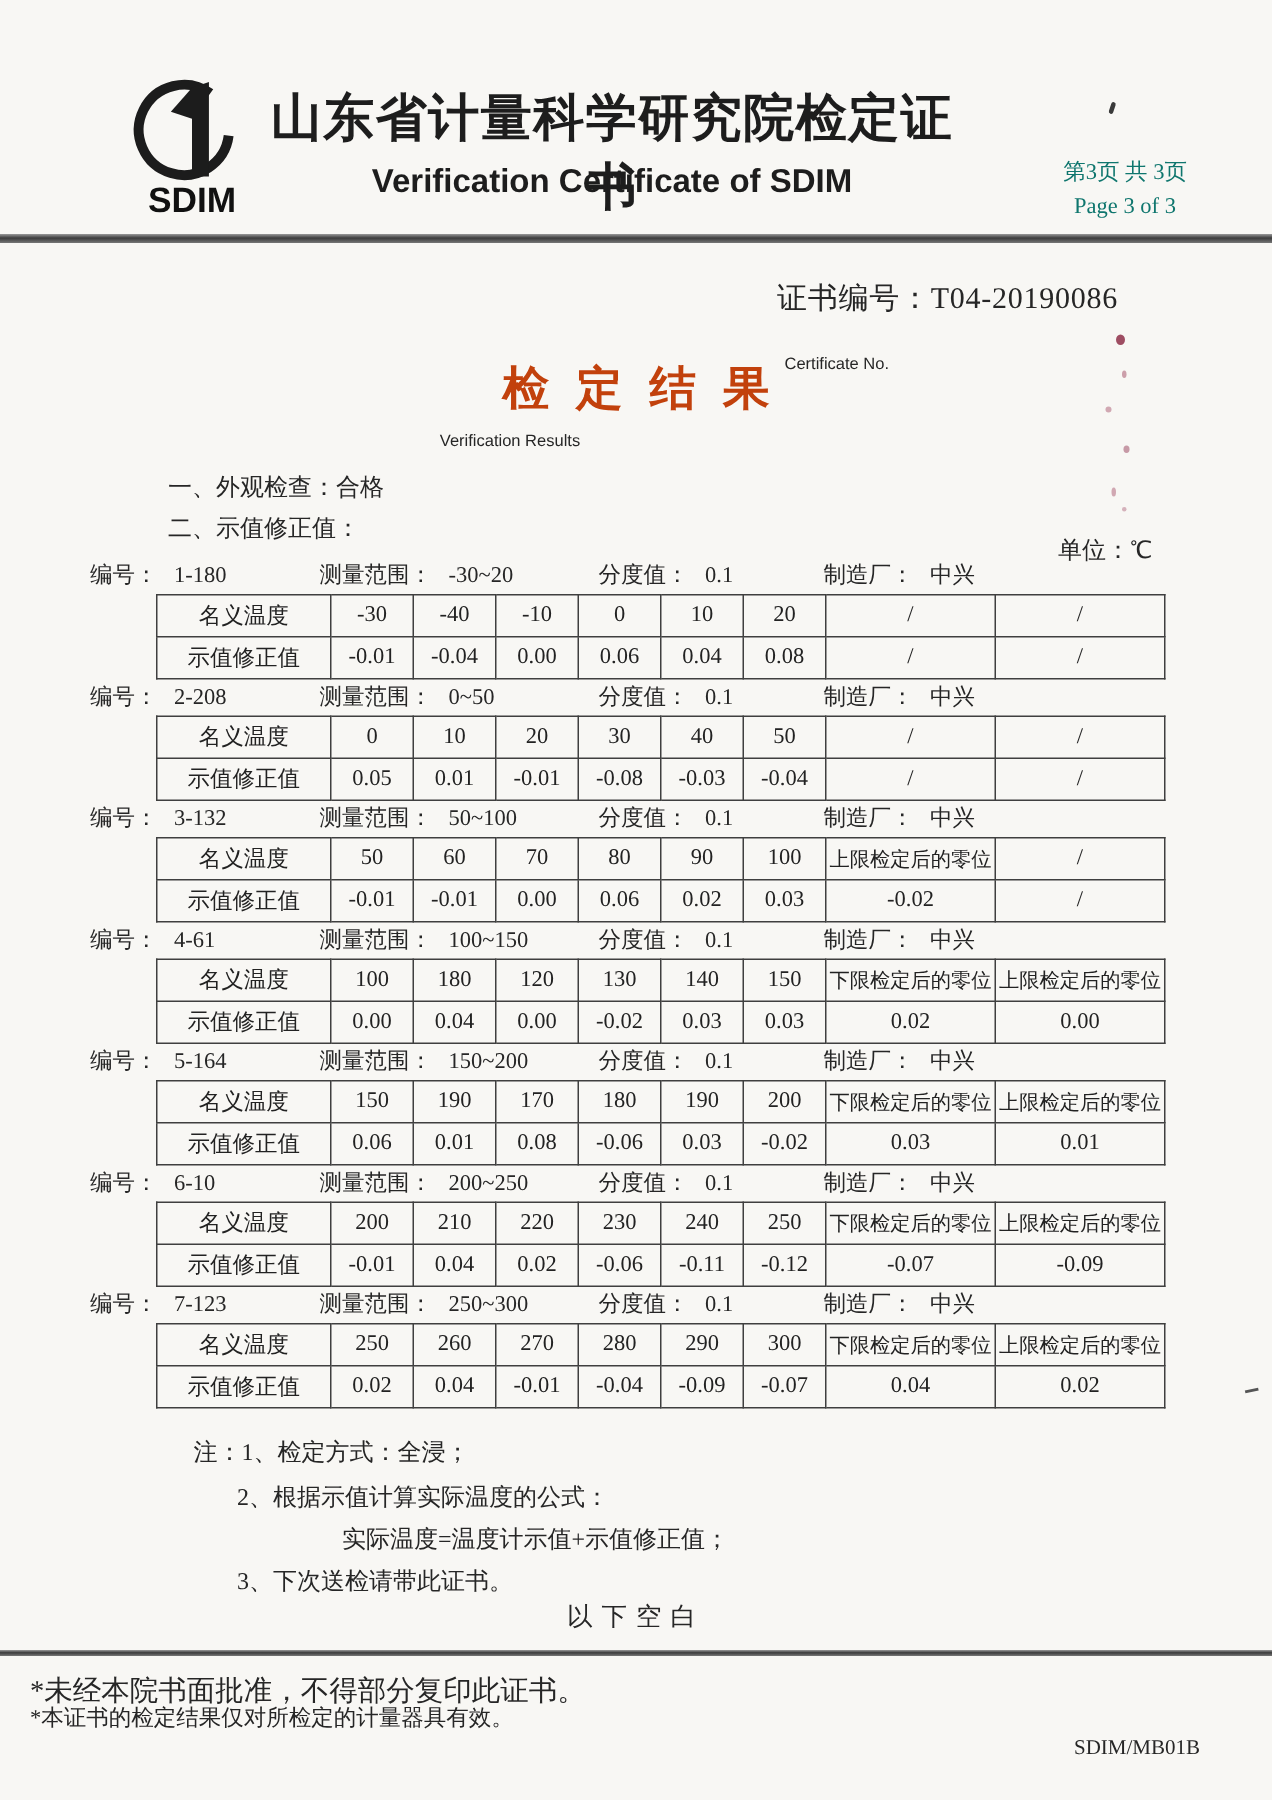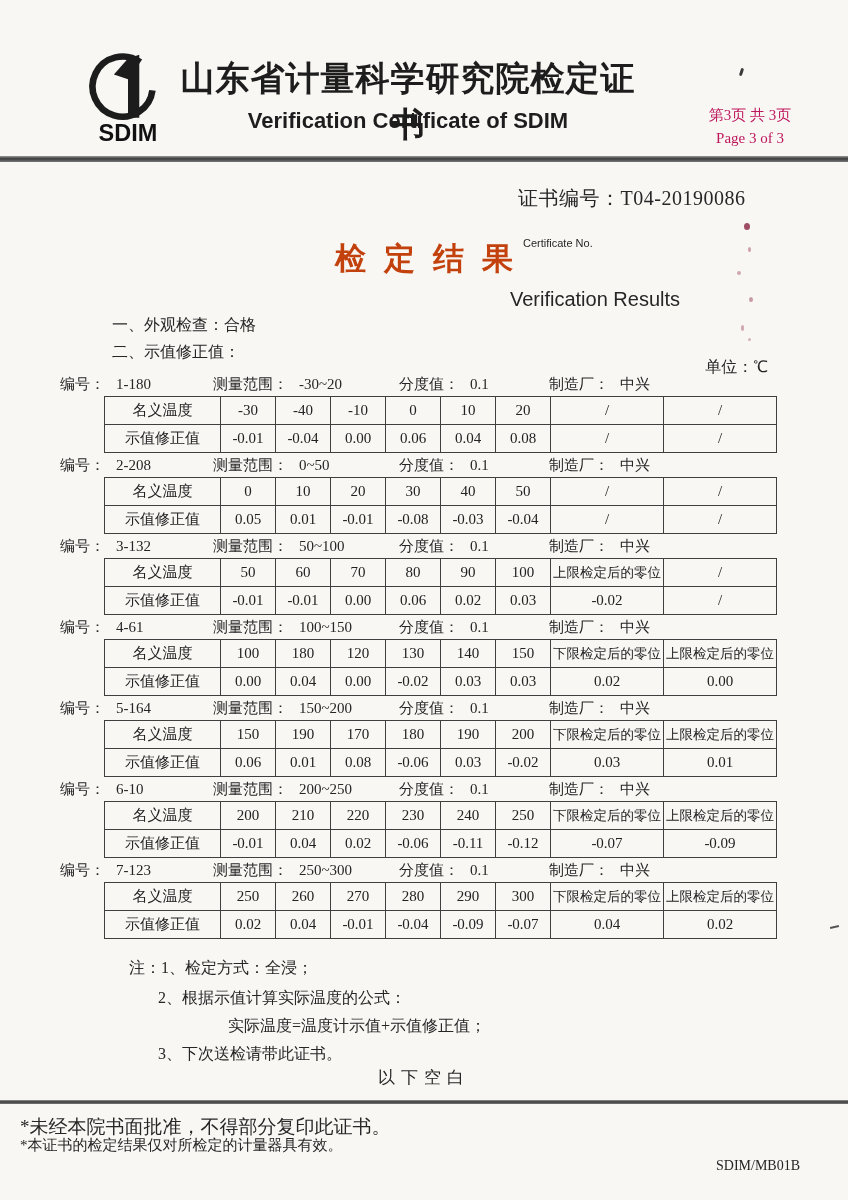--- a/index.html
+++ b/index.html
@@ -14,33 +14,33 @@
   .title-cn {
     position:absolute; top:56px; left:178px; width:460px; text-align:center;
     font-size:34px; font-weight:bold; letter-spacing:1px; color:#1d1d1d;
   }
   .title-en {
     position:absolute; top:108px; left:178px; width:460px; text-align:center;
     font-size:22px; font-weight:bold; font-family:"Liberation Sans", sans-serif; color:#1d1d1d;
   }
   .page-info {
     position:absolute; top:104px; left:688px; width:124px; text-align:center;
-    font-size:15px; line-height:1.55; color:#be185d;
+    font-size:15px; line-height:1.55; color:#0f766e;
   }
   .rule { position:absolute; left:0; width:848px; background:linear-gradient(#9a9a9a, #3c3c3c 45%, #777); }
   .rule-top { top:156px; height:6px; }
   .rule-bottom { top:1100px; height:4px; }
   
   .cert-no { position:absolute; top:185px; left:518px; font-size:20px; letter-spacing:.5px; }
   .cert-no-en { position:absolute; top:217px; left:523px; font-size:11px; font-family:Liberation Sans, sans-serif;margin-top:20px; }
   .results-cn {
     position:absolute; top:238px; left:0; width:848px; text-align:center; text-indent:18px;
     font-size:31px; font-weight:bold; letter-spacing:18px; color:#c2410c;
   }
-  .results-en { position:absolute; top:288px; left:0; width:680px; text-align:right; font-size:20px; font-family:"Liberation Sans", sans-serif; }
+  .results-en { position:absolute; top:288px; left:0; width:680px; text-align:center; font-size:11px; font-family:"Liberation Sans", sans-serif; }
   .item1 { position:absolute; top:315px; left:112px; font-size:16px; }
   .item2 { position:absolute; top:342px; left:112px; font-size:16px; }
   .unit  { position:absolute; top:357px; left:0; width:768px; text-align:right; font-size:16px; }
   
   .tables-wrap { position:absolute; top:374px; left:0; width:848px; }
   .group { margin-bottom:2px; }
   .meta { display:flex; margin-left:60px; font-size:15px; height:21px; line-height:21px; }
   .meta .m1 { width:153px; } .meta .m2 { width:186px; } .meta .m3 { width:150px; }
   .meta .val { margin-left:11px; }
   .vtable { margin:1px 0 2px 104px; border-collapse:collapse; table-layout:fixed; width:672px; }

